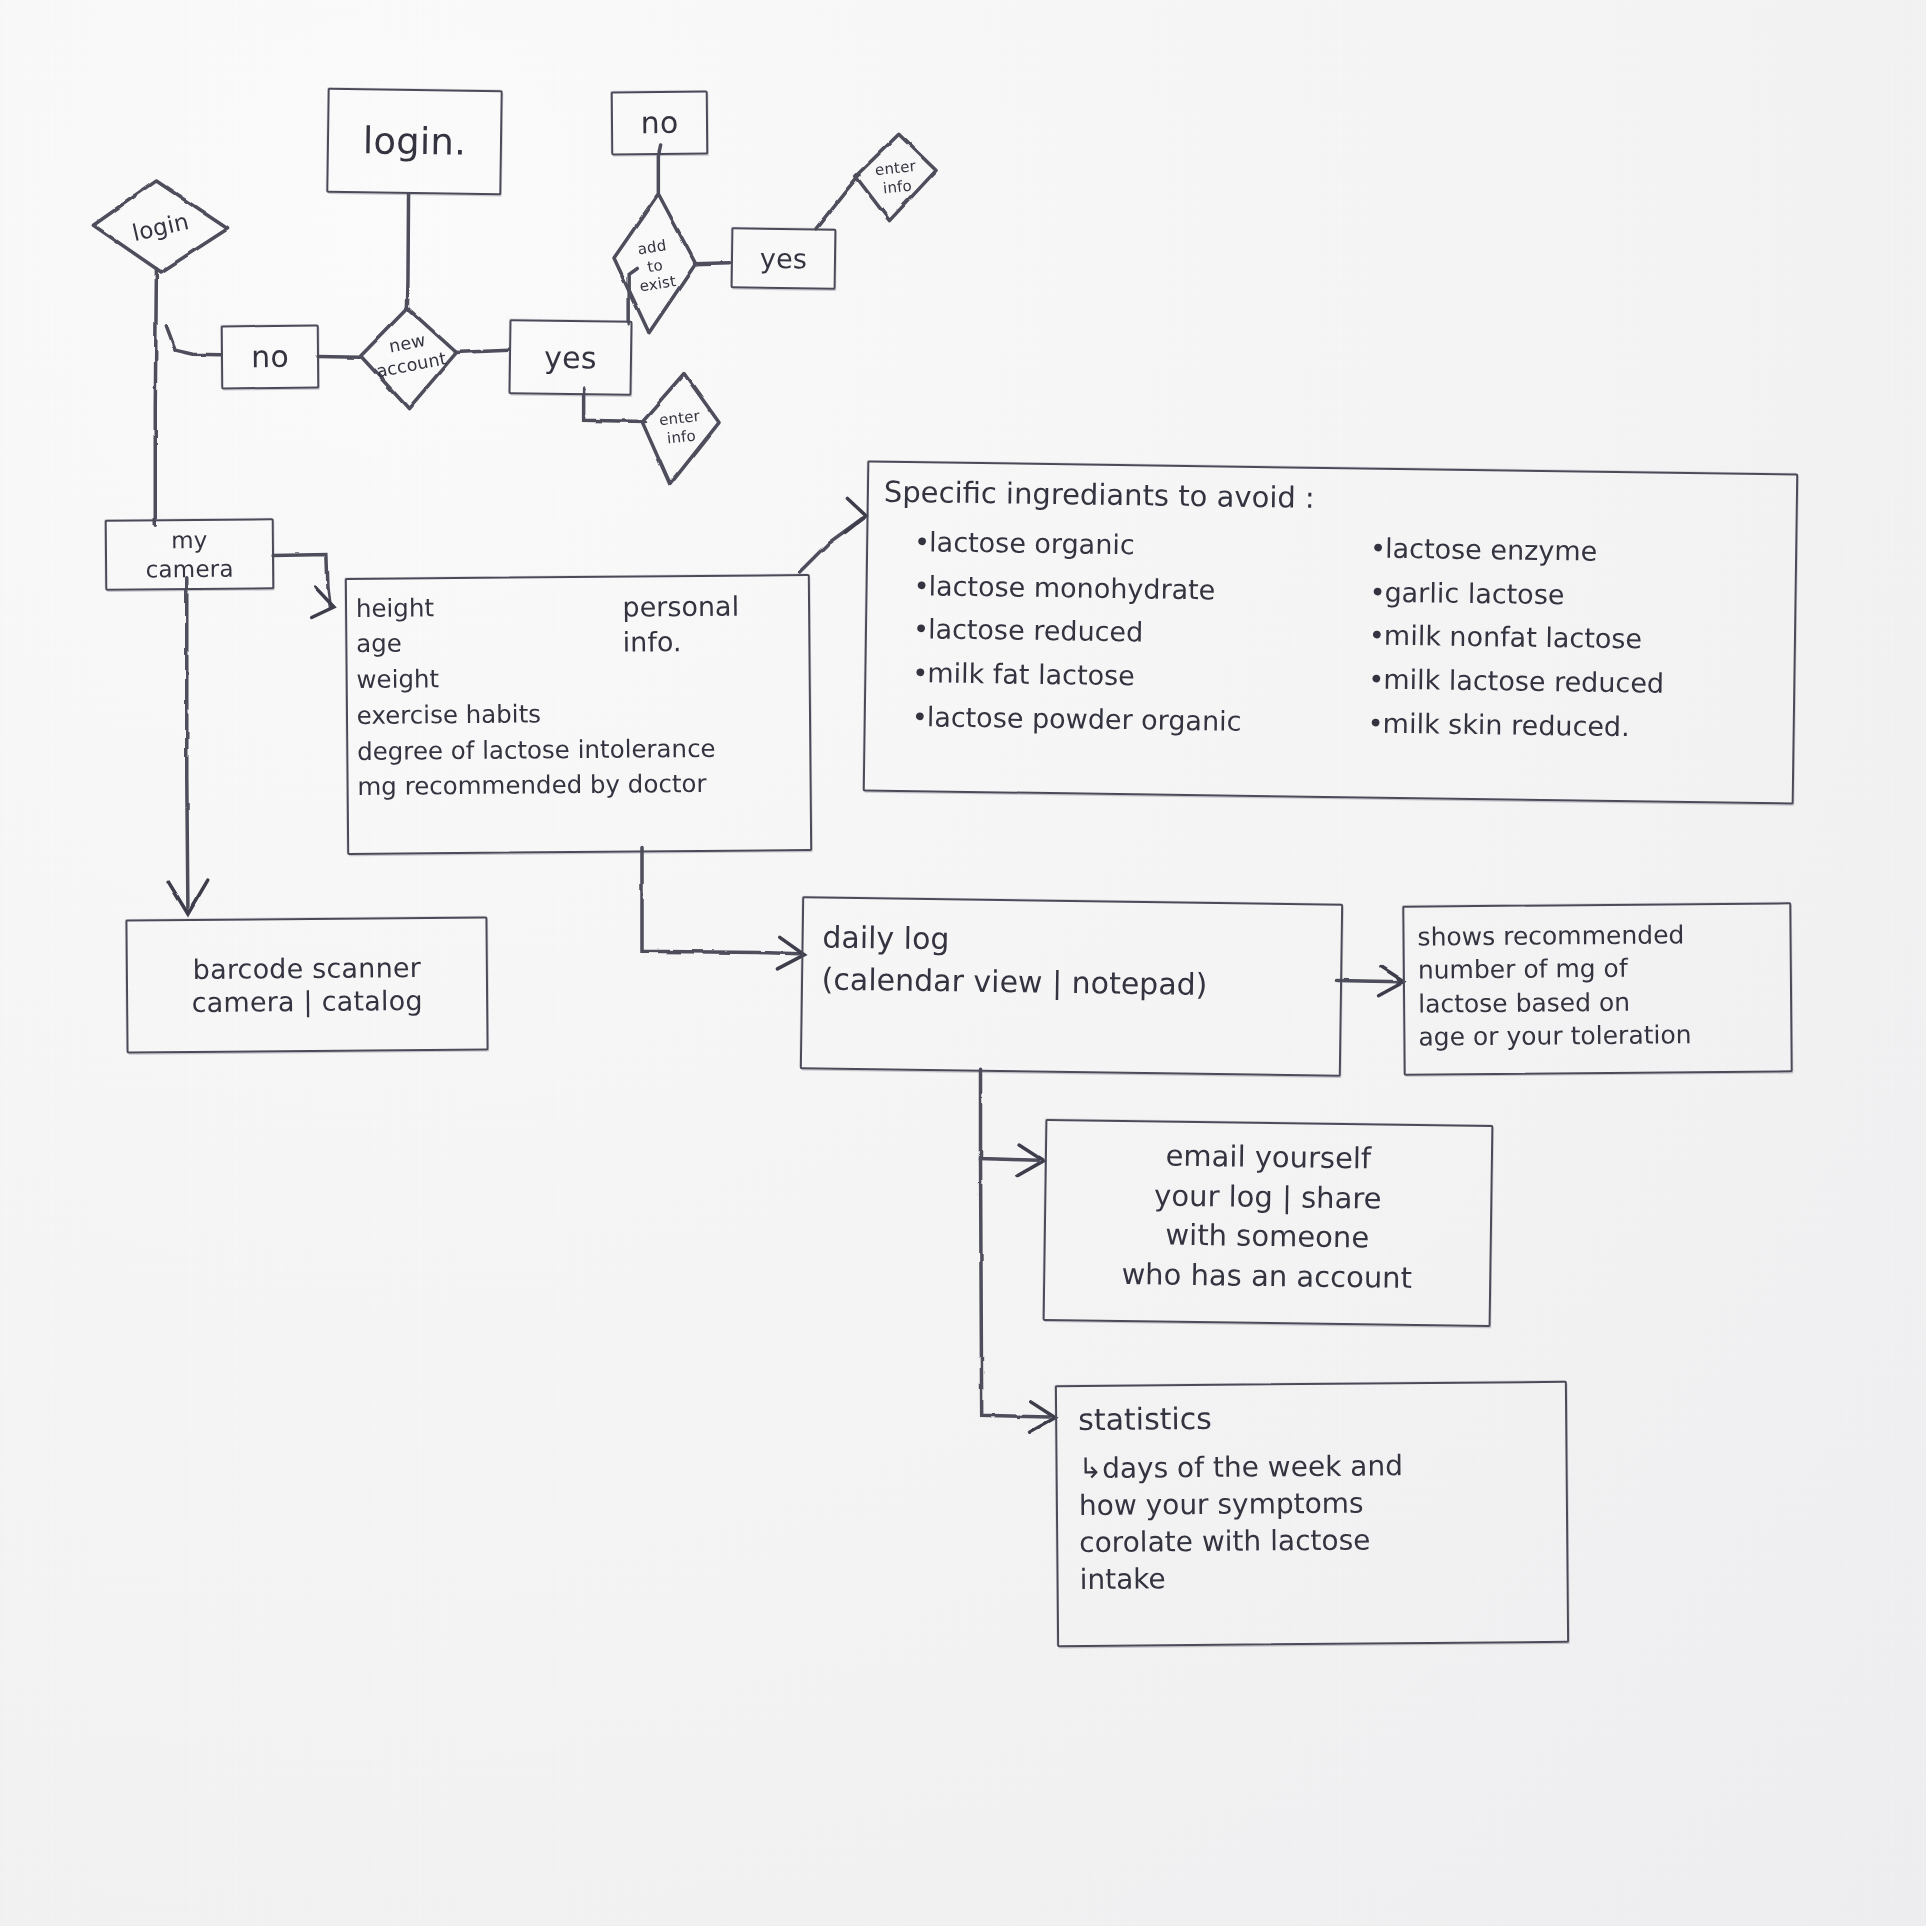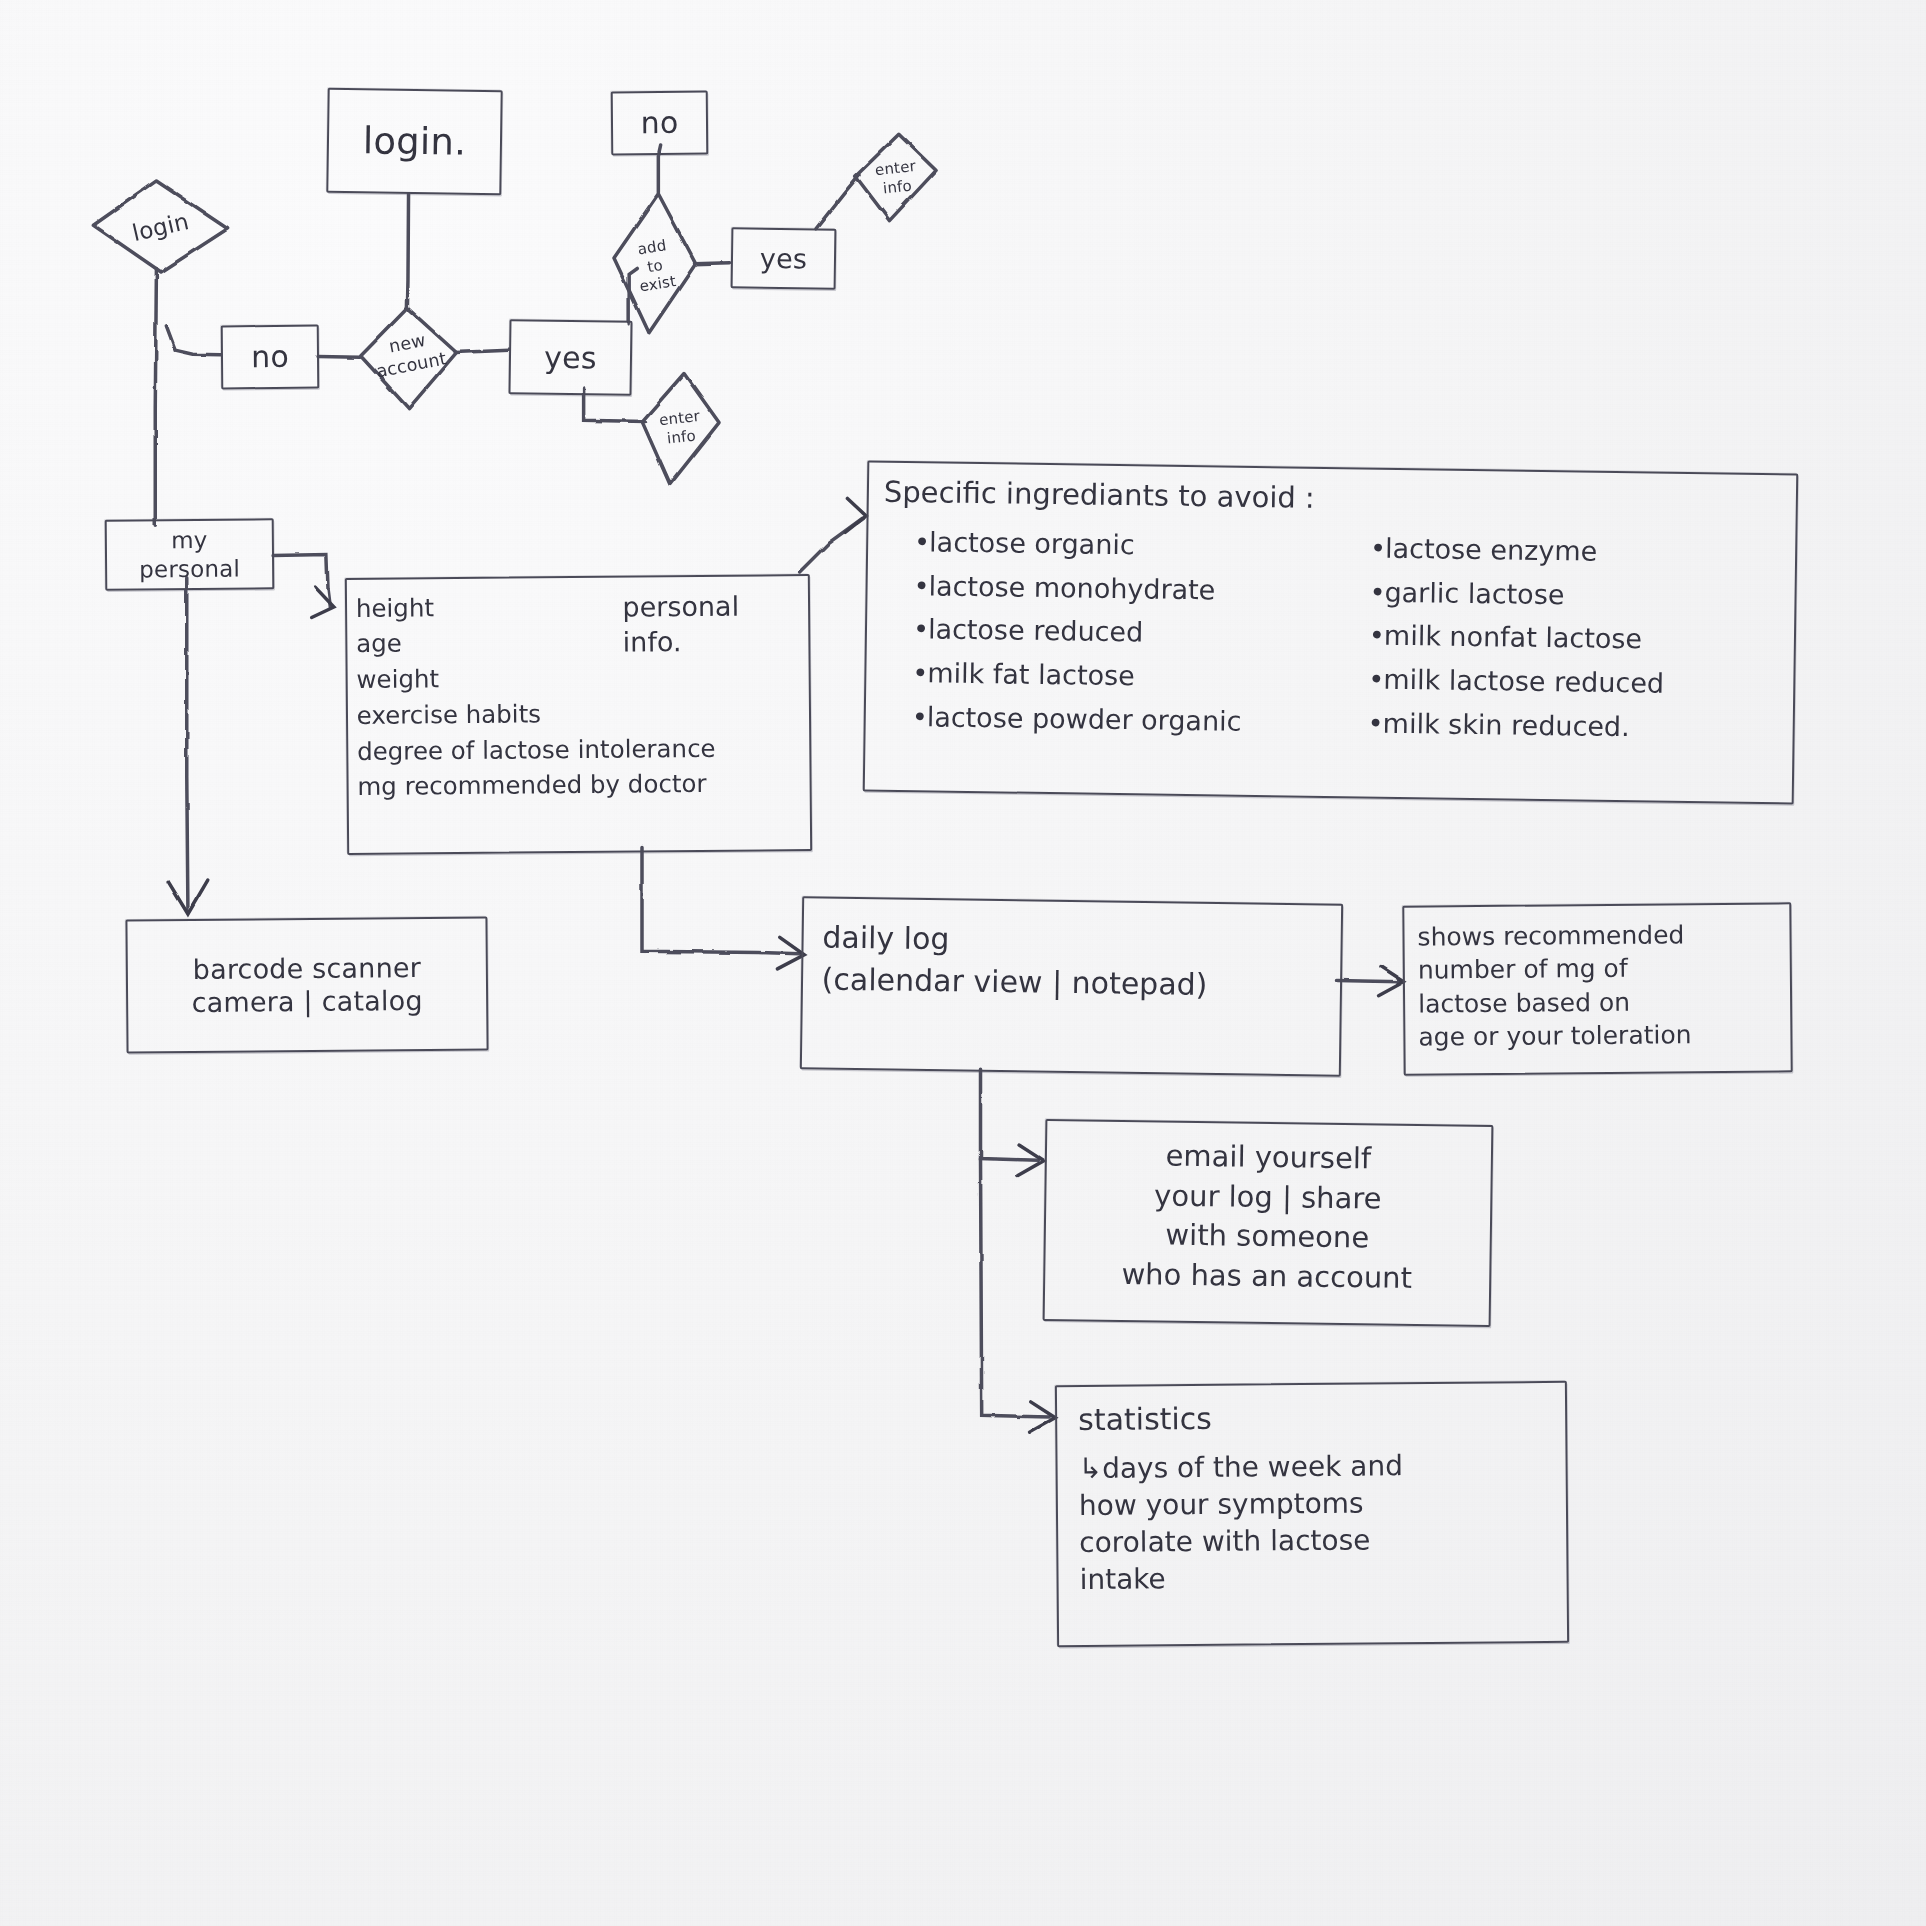--- a/index.html
+++ b/index.html
@@ -180,21 +180,21 @@
 info</span>
   </div>
 
   <div class="node f-xxs" style="left:641px;top:395px;width:79px;height:65px;transform:rotate(-6deg);">
     <span class="lines dlabel">enter
 info</span>
   </div>
 
   <div class="node boxshape f-sm tiltm" style="left:105px;top:519px;width:169px;height:71px;">
     <span class="lines">my
-personal</span>
+camera</span>
   </div>
 
   <div class="boxshape tiltm" style="position:absolute;left:346px;top:576px;width:461px;height:273px;">
     <div style="position:absolute;left:0.6px;top:10.5px;width:100%;font-size:24.5px;color:#343440;line-height:1.46;text-align:left;padding-left:8.2px;box-sizing:border-box;">
       <div>height</div>
       <div>age</div>
       <div>weight</div>
       <div>exercise habits</div>
       <div>degree of lactose intolerance</div>
       <div>mg recommended by doctor</div>

